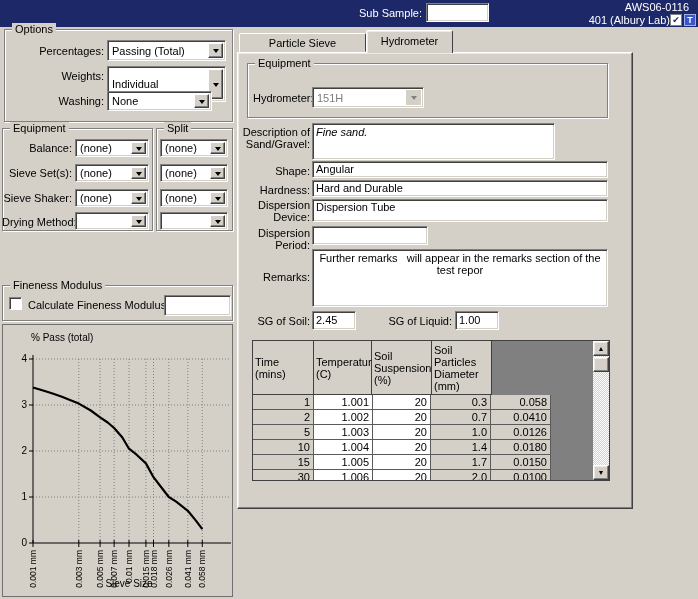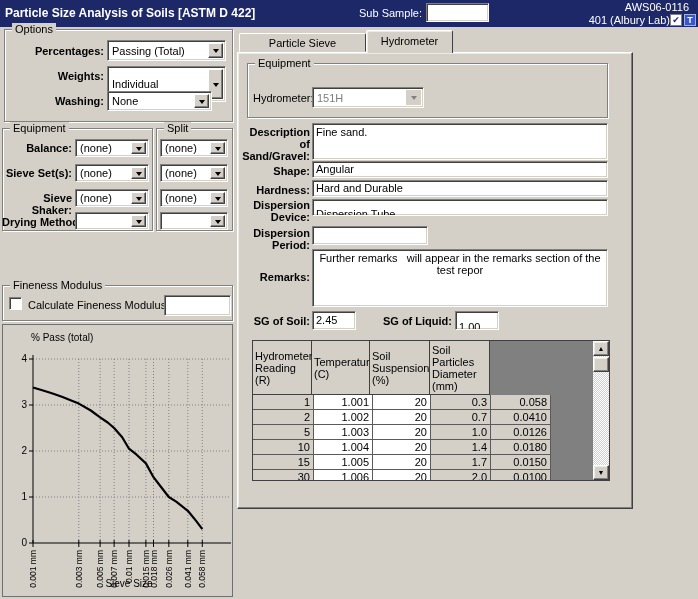--- a/index.html
+++ b/index.html
@@ -33,21 +33,21 @@
   .combo-btn { position:absolute; right:2px; top:2px; bottom:2px; width:15px; background:#d4d0c8;
            border:1px solid; border-color:#fff #404040 #404040 #fff; box-shadow:inset -1px -1px 0 #808080;
            display:flex; align-items:center; justify-content:center; }
   .arr { width:0; height:0; border:3px solid transparent; border-top:4px solid #000; margin-top:4px; }
   .combo.disabled .txt { color:#7d7d7d; }
   .combo.disabled .combo-btn { border-color:#d4d0c8; box-shadow:none; }
   .combo.disabled .arr { border-top-color:#808080; }
   .field { position:absolute; background:#fff; border:1px solid; border-color:#808080 #fff #fff #808080;
            box-shadow: inset 1px 1px 0 #404040, inset -1px -1px 0 #d4d0c8; padding:2px 3px; overflow:hidden; }
   .field .val { white-space:pre; display:block; }
-  .rlabel { position:absolute; text-align:right; line-height:12px;font-weight:bold; }
+  .rlabel { position:absolute; text-align:right; line-height:12px; }
   .checkbox { position:absolute; width:13px; height:13px; background:#fff; border:1px solid;
            border-color:#808080 #fff #fff #808080; box-shadow: inset 1px 1px 0 #404040; }
 
   
   .tab { position:absolute; background:#d4d0c8; border:1px solid; border-color:#fff #404040 #d4d0c8 #fff;
          border-radius:2px 2px 0 0; text-align:center; }
   #tab-psd { left:239px; top:33px; width:127px; height:19px; line-height:18px; z-index:1; }
   #tab-hydro { left:366px; top:30px; width:87px; height:23px; line-height:21px; z-index:3; border-bottom:none;
          box-shadow:inset 1px 1px 0 #ecebe5; }
   #tabbody { left:237px; top:52px; width:396px; height:457px; background:#d4d0c8;
@@ -73,21 +73,20 @@
   .sb-btn { position:absolute; left:0; width:16px; height:15px; font-size:7px; line-height:14px; text-align:center; color:#000; }
   .sb-up { top:0; } .sb-thumb { top:16px; height:15px; } .sb-down { bottom:0; }
 
   
   #chart-panel { left:2px; top:324px; width:231px; height:273px; border:1px solid #707070; background:#d4d0c8; }
 </style>
 </head>
 <body>
 
 <div id="titlebar" class="abs">
-  <div class="wtitle">Particle Size Analysis of Soils [ASTM D 422]</div>
   <div id="subsample-label">Sub Sample:</div>
   <div id="subsample-input" class="sunken"></div>
   <div id="sampleid">AWS06-0116</div>
   <div id="labname">401 (Albury Lab)</div>
   <div id="check-icon" class="tb-icon">✔</div>
   <div id="t-icon" class="tb-icon">T</div>
 </div>
 
 <div class="group" style="left:4px;top:29px;width:229px;height:93px;">
   <span class="group-label">Options</span>
@@ -253,61 +252,61 @@
 </div>
 <div class="abs" style="left:253px;top:92px;z-index:4;">Hydrometer:</div>
 <div class="combo disabled" style="left:312px;top:87px;width:112px;height:21px;z-index:4;">
   <span class="txt">151H</span>
   <span class="combo-btn">
       <span class="arr"></span>
     </span>
 </div>
 
 <div class="rlabel" style="left:238px;top:126px;width:72px;z-index:4;">Description of Sand/Gravel:</div>
-<div class="field" style="left:312px;top:123px;width:296px;height:37px;z-index:4;">
+<div class="field" style="left:312px;top:123px;width:243px;height:37px;z-index:4;font-style:italic;">
   <span class="val">Fine sand.</span>
 </div>
 
 <div class="rlabel" style="left:238px;top:165px;width:72px;z-index:4;">Shape:</div>
 <div class="field" style="left:312px;top:161px;width:296px;height:17px;z-index:4;padding-top:1px;">
   <span class="val">Angular</span>
 </div>
 
 <div class="rlabel" style="left:238px;top:184px;width:72px;z-index:4;">Hardness:</div>
 <div class="field" style="left:312px;top:180px;width:296px;height:17px;z-index:4;padding-top:1px;">
   <span class="val">Hard and Durable</span>
 </div>
 
 <div class="rlabel" style="left:238px;top:199px;width:72px;z-index:4;">Dispersion Device:</div>
-<div class="field" style="left:312px;top:199px;width:296px;height:17px;z-index:4;padding-top:8px;">
+<div class="field" style="left:312px;top:199px;width:296px;height:23px;z-index:4;padding-top:1px;">
   <span class="val">Dispersion Tube</span>
 </div>
 
 <div class="rlabel" style="left:238px;top:227px;width:72px;z-index:4;">Dispersion Period:</div>
 <div class="field" style="left:312px;top:226px;width:116px;height:17px;z-index:4;padding-top:15px;">
   <span class="val">5 mn</span>
 </div>
 
 <div class="rlabel" style="left:238px;top:271px;width:72px;z-index:4;">Remarks:</div>
 <div class="field" style="left:312px;top:249px;width:296px;height:58px;z-index:4;text-align:center;">
   <span class="val" style="white-space:pre-wrap;">Further remarks   will appear in the remarks section of the test repor</span>
 </div>
 
 <div class="rlabel" style="left:238px;top:315px;width:72px;z-index:4;">SG of Soil:</div>
 <div class="field" style="left:312px;top:311px;width:44px;height:19px;z-index:4;padding-top:2px;">
   <span class="val">2.45</span>
 </div>
 <div class="rlabel" style="left:380px;top:315px;width:72px;z-index:4;">SG of Liquid:</div>
-<div class="field" style="left:455px;top:311px;width:44px;height:19px;z-index:4;padding-top:9px;">
+<div class="field" style="left:455px;top:311px;width:44px;height:19px;z-index:4;padding-top:2px;">
   <span class="val">1.00</span>
 </div>
 
 <div id="hydro-table" class="abs">
   <div class="thead">
-      <div class="th tc1">Hydrometer Reading (R)</div>
+      <div class="th tc0">Time (mins)</div>
       <div class="th tc2">Temperature (C)</div>
       <div class="th tc3">Soil Suspension (%)</div>
       <div class="th tc4">Soil Particles Diameter (mm)</div>
     </div>
   <div>
       <div class="trow">
         <div class="td tc0 calc">1</div>
         <div class="td tc1 editable">1.001</div>
         <div class="td tc2 editable">20</div>
         <div class="td tc3 calc">0.3</div>

